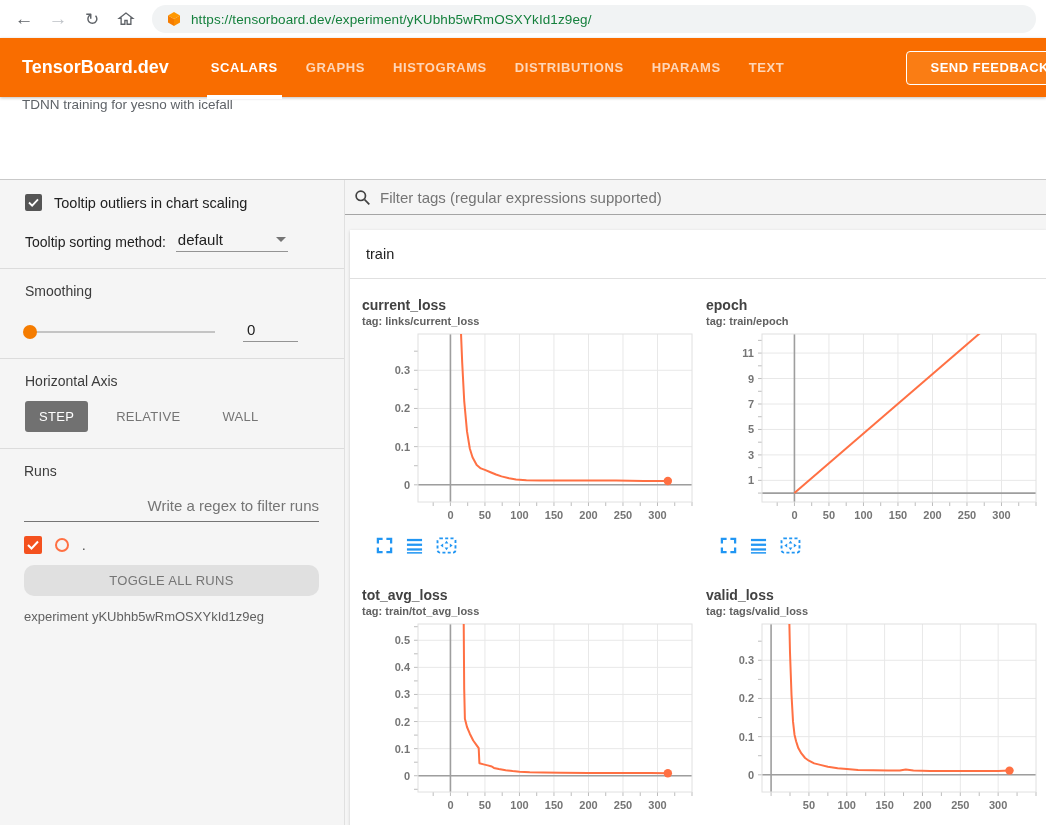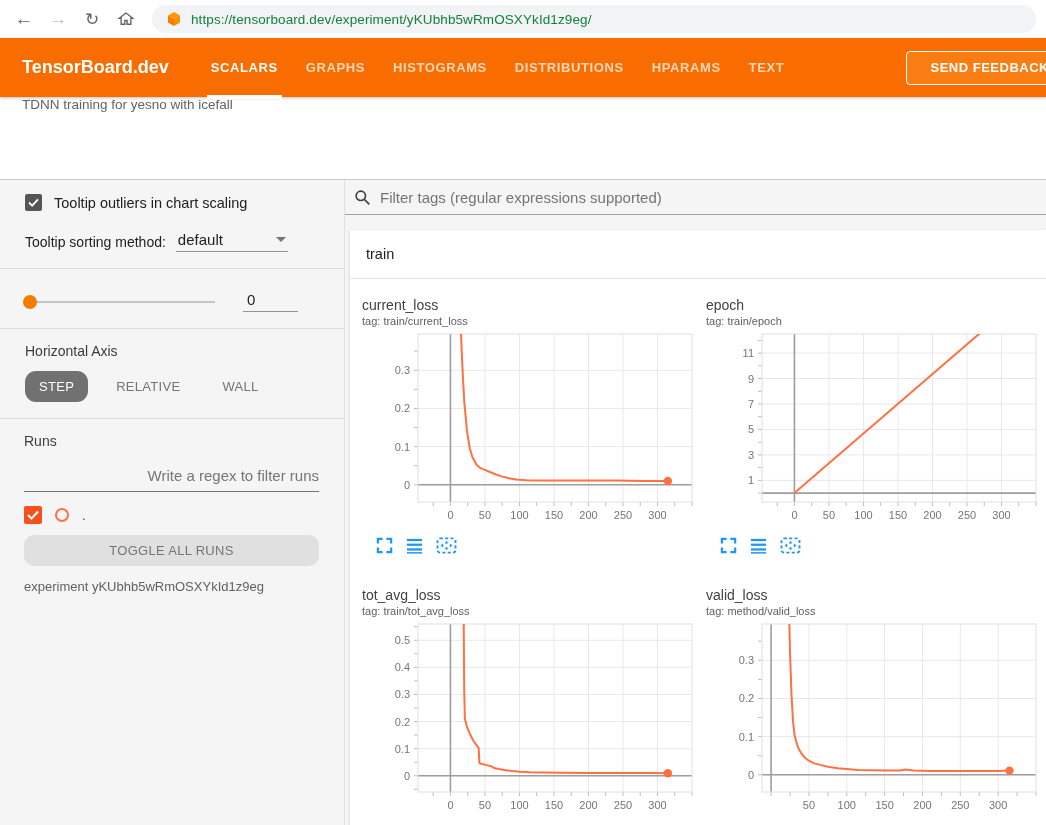--- a/index.html
+++ b/index.html
@@ -59,21 +59,21 @@
   .slider-row { display:flex; align-items:center; margin-top:22px; }
   .slider-track { position:relative; width:190px; height:2px; background:#c4c4c4; }
   .slider-fill { position:absolute; left:0; top:0; height:2px; width:2px; background:#f57c00; }
   .slider-thumb { position:absolute; left:-2px; top:-6px; width:14px; height:14px; border-radius:50%;
     background:#f57c00; cursor:pointer; }
   .slider-value { margin-left:28px; width:55px; border-bottom:1px solid #949494; text-align:left;
     font-size:15px; color:#212121; padding:0 2px 3px 4px; }
 
   .axis-btns { display:flex; align-items:center; gap:14px; margin-top:12px; }
   .axis-btn { border:none; background:transparent; color:#757575; font-size:13px; letter-spacing:.3px;
-    padding:8px 14px; border-radius:11px; cursor:pointer; font-family:inherit; }
+    padding:8px 14px; border-radius:3px; cursor:pointer; font-family:inherit; }
   .axis-btn.active { background:#717171; color:#fff; }
 
   .regex-input { width:100%; border:none; outline:none; background:transparent;
     border-bottom:1px solid #757575; font-size:15px; color:#212121; padding:6px 0 7px 0; margin-top:8px;
     font-family:inherit;text-align:right; }
   .regex-input::placeholder { color:#757575; }
   .run-row { display:flex; align-items:center; gap:13px; margin-top:14px; }
   .run-cb { width:18px; height:18px; border-radius:2px; display:flex; align-items:center;
     justify-content:center; cursor:pointer; }
   .run-swatch { width:14px; height:14px; border-radius:50%; border:2px solid; cursor:pointer; }
@@ -87,21 +87,21 @@
   .filter-row { height:35px; display:flex; align-items:center; gap:9px; padding:0 0 0 9px;
     border-bottom:1px solid #a5a5a5; }
   .filter-input { flex:1; border:none; outline:none; background:transparent; font-size:15px;
     color:#000000; font-family:inherit; }
   .filter-input::placeholder { color:#757575; }
 
   .card { margin:15px 0 0 5px; background:#fff; box-shadow:0 1px 3px rgba(0,0,0,.18); }
   .card-header { height:49px; display:flex; align-items:center; padding-left:16px;
     font-size:14.5px; color:#212121; border-bottom:1px solid #e0e0e0; cursor:pointer; }
   .charts-grid { display:grid; grid-template-columns:344px 344px; }
-  .chart-block { padding:18px 0 8px 12px; }
+  .chart-block { padding:18px 0 8px 12px;font-weight:bold; }
   .chart-title { font-size:14px; color:#424242; line-height:17px; }
   .chart-tag { font-size:11px; color:#616161; line-height:14px; }
   .chart-svg { display:block; margin-top:2px; }
   .chart-svg text { font-family:"Liberation Sans","DejaVu Sans",sans-serif; font-size:11px; fill:#757575; }
   .chart-actions { display:flex; gap:13px; margin:7px 0 0 14px; height:24px; }
   .chart-actions svg { cursor:pointer; }
 </style>
 </head>
 <body>
 
@@ -158,20 +158,21 @@
       <div class="tooltip-row">
         <span class="tooltip-label">Tooltip sorting method:</span>
         <div class="dd">
           <span class="dd-value">default</span>
           <span class="dd-arrow"></span>
         </div>
       </div>
     </div>
 
     <div class="sb-section">
+      <div class="sec-label">Smoothing</div>
       <div class="slider-row">
         <div class="slider-track">
           <div class="slider-fill"></div>
           <div class="slider-thumb"></div>
         </div>
         <div class="slider-value">0</div>
       </div>
     </div>
 
     <div class="sb-section">
@@ -207,21 +208,21 @@
         <line x1="12.5" y1="12.5" x2="18" y2="18" stroke="#424242" stroke-width="2"></line>
       </svg>
       <input class="filter-input" placeholder="Filter tags (regular expressions supported)" style="">
     </div>
 
     <div class="card">
       <div class="card-header">train</div>
       <div class="charts-grid" id="charts-grid">
           <div class="chart-block">
             <div class="chart-title">current_loss</div>
-            <div class="chart-tag">tag: train/current_loss</div>
+            <div class="chart-tag">tag: links/current_loss</div>
             <svg width="336" height="200" class="chart-svg">
               <defs>
                 <clipPath id="clip0">
                   <rect x="56" y="4" width="274" height="168"></rect>
                 </clipPath>
               </defs>
               <line x1="88.4382871536524" y1="4" x2="88.4382871536524" y2="172" stroke="#e8e8e8" stroke-width="1"></line>
               <line x1="122.9471032745592" y1="4" x2="122.9471032745592" y2="172" stroke="#e8e8e8" stroke-width="1"></line>
               <line x1="157.455919395466" y1="4" x2="157.455919395466" y2="172" stroke="#e8e8e8" stroke-width="1"></line>
               <line x1="191.9647355163728" y1="4" x2="191.9647355163728" y2="172" stroke="#e8e8e8" stroke-width="1"></line>
@@ -446,21 +447,21 @@
               <text x="48" y="159.74193548387098" text-anchor="end">0</text>
               <text x="48" y="132.64516129032256" text-anchor="end">0.1</text>
               <text x="48" y="105.54838709677418" text-anchor="end">0.2</text>
               <text x="48" y="78.45161290322581" text-anchor="end">0.3</text>
               <text x="48" y="51.354838709677416" text-anchor="end">0.4</text>
               <text x="48" y="24.258064516129043" text-anchor="end">0.5</text>
             </svg>
           </div>
           <div class="chart-block">
             <div class="chart-title">valid_loss</div>
-            <div class="chart-tag">tag: method/valid_loss</div>
+            <div class="chart-tag">tag: tags/valid_loss</div>
             <svg width="336" height="200" class="chart-svg">
               <defs>
                 <clipPath id="clip3">
                   <rect x="56" y="4" width="274" height="168"></rect>
                 </clipPath>
               </defs>
               <line x1="102.92817679558011" y1="4" x2="102.92817679558011" y2="172" stroke="#e8e8e8" stroke-width="1"></line>
               <line x1="140.77348066298342" y1="4" x2="140.77348066298342" y2="172" stroke="#e8e8e8" stroke-width="1"></line>
               <line x1="178.61878453038673" y1="4" x2="178.61878453038673" y2="172" stroke="#e8e8e8" stroke-width="1"></line>
               <line x1="216.46408839779005" y1="4" x2="216.46408839779005" y2="172" stroke="#e8e8e8" stroke-width="1"></line>

